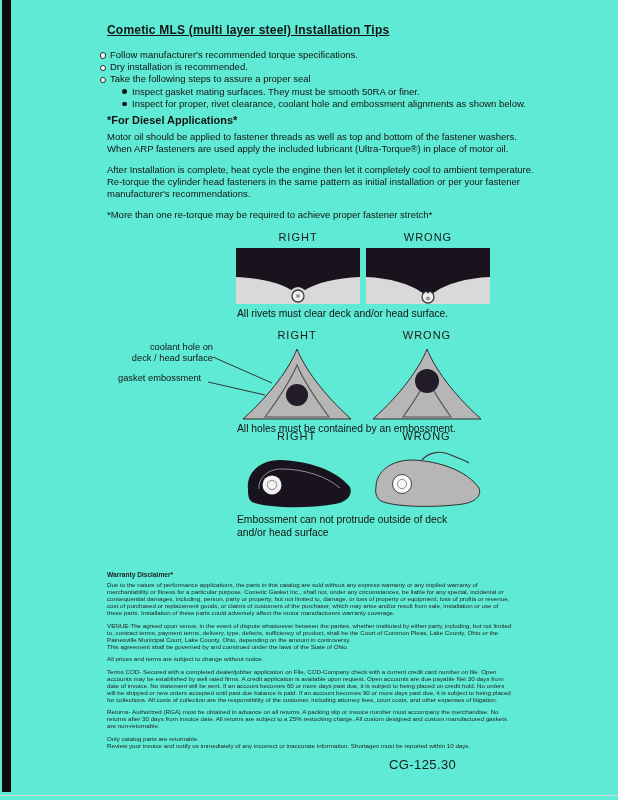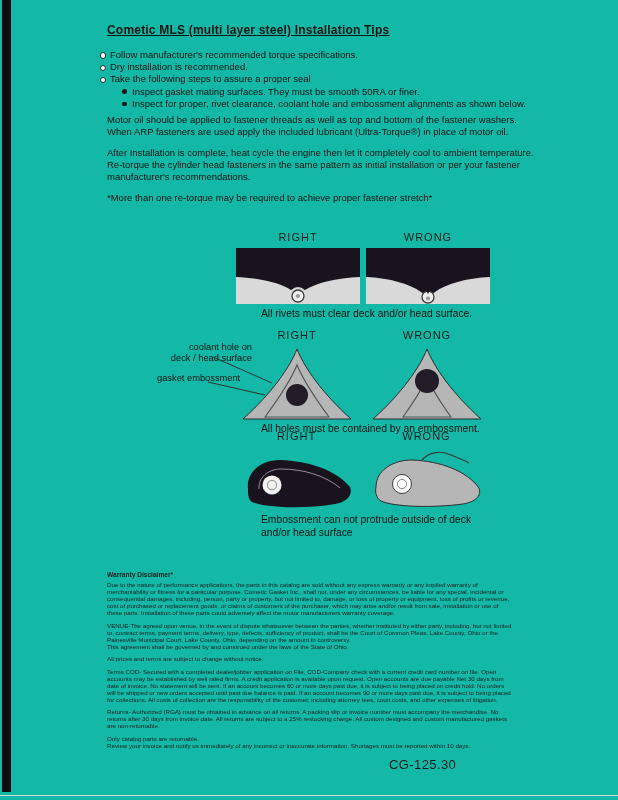--- a/index.html
+++ b/index.html
@@ -2,21 +2,21 @@
 <html><head>
 <meta charset="utf-8">
 <style>
   html,body{margin:0;padding:0;}
   body{
     width:618px;height:800px;position:relative;overflow:hidden;
     background:#f7f7f5;color:#141414;
     font-family:"Liberation Sans", sans-serif;
     -webkit-font-smoothing:antialiased;
   }
-  .page{position:absolute;inset:0;background:#14b8a6;}
+  .page{position:absolute;inset:0;background:#5eead4;}
   .left-bar{position:absolute;left:2px;top:0;width:9px;height:792px;background:#0d0c0e;}
   .bottom-edge{position:absolute;left:0;top:795px;width:618px;height:1px;background:#d9d9d4;}
 
   .title{position:absolute;left:107px;top:23px;margin:0;font-size:12px;font-weight:bold;
          text-decoration:underline;letter-spacing:.2px;white-space:nowrap;}
 
   .tips{position:absolute;left:99px;top:49px;width:432px;margin:0;padding:0;list-style:none;
         font-size:9.5px;line-height:12.2px;}
   .tips>li{position:relative;padding-left:11px;}
   .tips>li::before{content:"";position:absolute;left:1px;top:3.4px;width:4.2px;height:4.2px;
@@ -27,22 +27,22 @@
         background:#151515;border-radius:50%;}
 
   .diesel{position:absolute;left:107px;top:114px;width:430px;font-size:9.5px;line-height:12px;}
   .diesel h2{margin:0 0 5px 0;font-size:11px;font-weight:bold;}
   .diesel p{margin:0 0 9px 0;}
   .diesel p.note{margin:0;}
 
   .dg-h{position:absolute;font-size:11px;letter-spacing:1px;color:#1c1c1c;text-align:center;}
   .panel{position:absolute;}
   .panel svg{display:block;width:100%;height:100%;}
-  .caption{position:absolute;font-size:10.3px;line-height:12.6px;color:#131313;white-space:pre-line;margin-left:24px;}
-  .anno{position:absolute;font-size:9.3px;line-height:10.8px;color:#131313;white-space:pre-line;margin-left:39px;}
+  .caption{position:absolute;font-size:10.3px;line-height:12.6px;color:#131313;white-space:pre-line;}
+  .anno{position:absolute;font-size:9.3px;line-height:10.8px;color:#131313;white-space:pre-line;}
   .anno.right{text-align:right;}
   .anno.nowrap{white-space:nowrap;}
   .arrows{position:absolute;}
 
   .warranty{position:absolute;left:107px;top:571px;width:407px;font-size:6.2px;line-height:7px;color:#1e1e1e;}
   .warranty h3{margin:0 0 3px 0;font-size:6.6px;font-weight:bold;}
   .warranty p{margin:0 0 5.5px 0;white-space:pre-line;}
   .warranty p:last-child{margin-bottom:0;}
 
   .footer-code{position:absolute;left:389px;top:757px;font-size:13px;letter-spacing:.4px;color:#1a1a1a;}
@@ -61,20 +61,21 @@
     <li><span>Dry installation is recommended.</span></li>
     <li><span>Take the following steps to assure a proper seal</span>
       <ul class="subtips">
         <li><span>Inspect gasket mating surfaces.  They must be smooth 50RA or finer.</span></li>
         <li><span>Inspect for proper, rivet clearance, coolant hole and embossment alignments as shown below.</span></li>
       </ul>
     </li>
   </ul>
 
   <section class="diesel">
+    <h2>*For Diesel Applications*</h2>
     <p>Motor oil should be applied to fastener threads as well as top and bottom of the fastener washers. When ARP fasteners are used apply the included lubricant (Ultra-Torque®) in place of motor oil.</p>
     <p>After Installation is complete, heat cycle the engine then let it completely cool to ambient temperature. Re-torque the cylinder head fasteners in the same pattern as initial installation or per your fastener manufacturer's recommendations.</p>
     <p class="note">*More than one re-torque may be required to achieve proper fastener stretch*</p>
   </section>
 
   <div class="dg-h" style="left:236px;top:231px;width:124px;">RIGHT</div>
   <div class="dg-h" style="left:366px;top:231px;width:124px;">WRONG</div>
 
   <div class="panel" style="left:236px;top:248px;width:124px;height:56px;">
     <svg viewBox="0 0 124 56">

